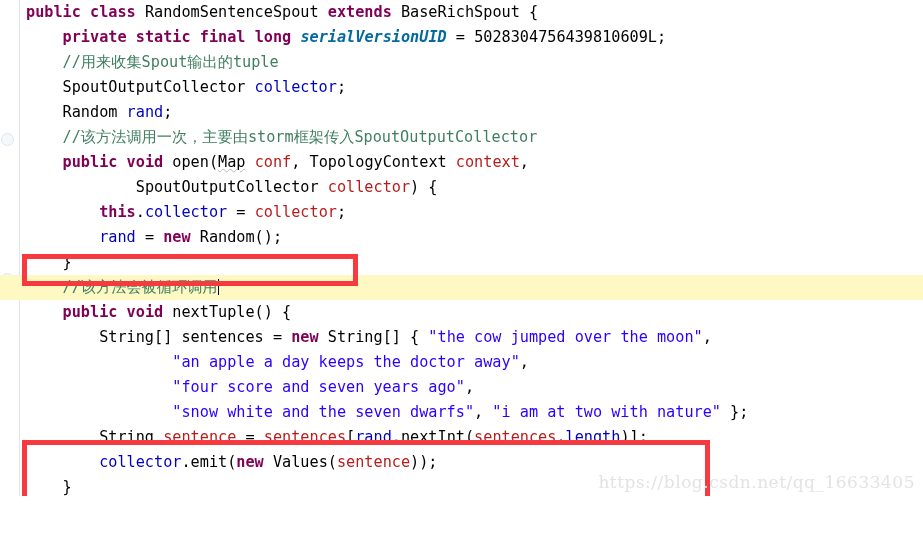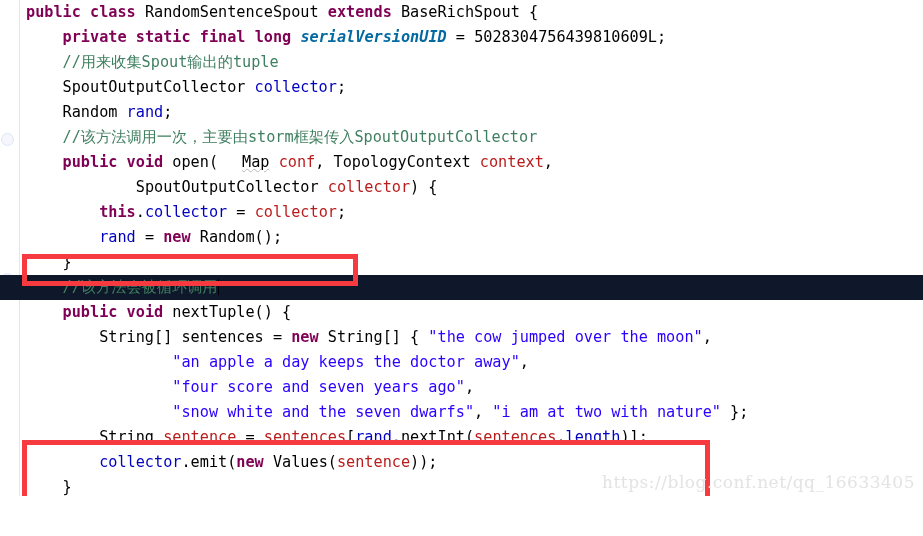--- a/index.html
+++ b/index.html
@@ -48,32 +48,32 @@
     white-space: pre;
     color: #000000;
   }
   .ln {
     position: relative;
     height: 25px;
     padding-left: 26px;
     white-space: pre;
   }
   .ln.hl {
-    background: #0f172a;
+    background: #fef9c3;
   }
 
   
   .kw   { color: #7f0055; font-weight: bold; }
   .cmt  { color: #3f7f5f; }
   .str  { color: #2a00ff; }
   .fld  { color: #0000c0; }
   .parm { color: #b91c1c; }
   .sfld { color: #0369a1; font-weight: bold; font-style: italic; }
   .sq   { color: #000000; text-decoration: underline; text-decoration-style: wavy;
-          text-decoration-color: #b9b9b9; text-decoration-thickness: 1px; margin-left: 24px; }
+          text-decoration-color: #b9b9b9; text-decoration-thickness: 1px; }
 
   
   .caret {
     display: inline-block;
     width: 1px;
     height: 16px;
     background: #000;
     vertical-align: -3px;
     margin-left: 0px;
   }
@@ -110,15 +110,15 @@
       <div class="gutter-marker" style="top: 273px;"></div>
     </div>
 
   <div class="code" id="code-area"><div class="ln"><span class="kw">public</span><span class="plain"> </span><span class="kw">class</span><span class="plain"> RandomSentenceSpout </span><span class="kw">extends</span><span class="plain"> BaseRichSpout {</span></div><div class="ln"><span>    </span><span class="kw">private</span><span class="plain"> </span><span class="kw">static</span><span class="plain"> </span><span class="kw">final</span><span class="plain"> </span><span class="kw">long</span><span class="plain"> </span><span class="sfld">serialVersionUID</span><span class="plain"> = 5028304756439810609L;</span></div><div class="ln"><span>    </span><span class="cmt">//用来收集Spout输出的tuple</span></div><div class="ln"><span>    </span><span class="plain">SpoutOutputCollector </span><span class="fld">collector</span><span class="plain">;</span></div><div class="ln"><span>    </span><span class="plain">Random </span><span class="fld">rand</span><span class="plain">;</span></div><div class="ln"><span>    </span><span class="cmt">//该方法调用一次，主要由storm框架传入SpoutOutputCollector</span></div><div class="ln"><span>    </span><span class="kw">public</span><span class="plain"> </span><span class="kw">void</span><span class="plain"> open(</span><span class="sq">Map</span><span class="plain"> </span><span class="parm">conf</span><span class="plain">, TopologyContext </span><span class="parm">context</span><span class="plain">,</span></div><div class="ln"><span>            </span><span class="plain">SpoutOutputCollector </span><span class="parm">collector</span><span class="plain">) {</span></div><div class="ln"><span>        </span><span class="kw">this</span><span class="plain">.</span><span class="fld">collector</span><span class="plain"> = </span><span class="parm">collector</span><span class="plain">;</span></div><div class="ln"><span>        </span><span class="fld">rand</span><span class="plain"> = </span><span class="kw">new</span><span class="plain"> Random();</span></div><div class="ln"><span>    </span><span class="plain">}</span></div><div class="ln hl"><span>    </span><span class="cmt">//该方法会被循环调用</span><span class="caret"></span></div><div class="ln"><span>    </span><span class="kw">public</span><span class="plain"> </span><span class="kw">void</span><span class="plain"> nextTuple() {</span></div><div class="ln"><span>        </span><span class="plain">String[] </span><span class="plain">sentences</span><span class="plain"> = </span><span class="kw">new</span><span class="plain"> String[] { </span><span class="str">"the cow jumped over the moon"</span><span class="plain">,</span></div><div class="ln"><span>                </span><span class="str">"an apple a day keeps the doctor away"</span><span class="plain">,</span></div><div class="ln"><span>                </span><span class="str">"four score and seven years ago"</span><span class="plain">,</span></div><div class="ln"><span>                </span><span class="str">"snow white and the seven dwarfs"</span><span class="plain">, </span><span class="str">"i am at two with nature"</span><span class="plain"> };</span></div><div class="ln"><span>        </span><span class="plain">String </span><span class="parm">sentence</span><span class="plain"> = </span><span class="parm">sentences</span><span class="plain">[</span><span class="fld">rand</span><span class="plain">.nextInt(</span><span class="parm">sentences</span><span class="plain">.</span><span class="fld">length</span><span class="plain">)];</span></div><div class="ln"><span>        </span><span class="fld">collector</span><span class="plain">.emit(</span><span class="kw">new</span><span class="plain"> Values(</span><span class="parm">sentence</span><span class="plain">));</span></div><div class="ln"><span>    </span><span class="plain">}</span></div><div class="ln"></div><div class="ln"><span>    </span><span class="cmt">//消息源可以发射多条消息流stream。多条消息流可以理解为多中类型的数据。</span></div></div>
 
   <div id="annotation-layer">
       <div class="redbox" style="left: 22px; top: 254px; width: 336px; height: 32px; border-color: rgb(246, 58, 63);"></div>
       <div class="redbox" style="left: 22px; top: 440px; width: 688px; height: 96px; border-color: rgb(246, 58, 63);"></div>
     </div>
 
-  <div class="watermark">https://blog.conf.net/qq_16633405</div>
+  <div class="watermark">https://blog.csdn.net/qq_16633405</div>
 
 </div>
 
 </body></html>

